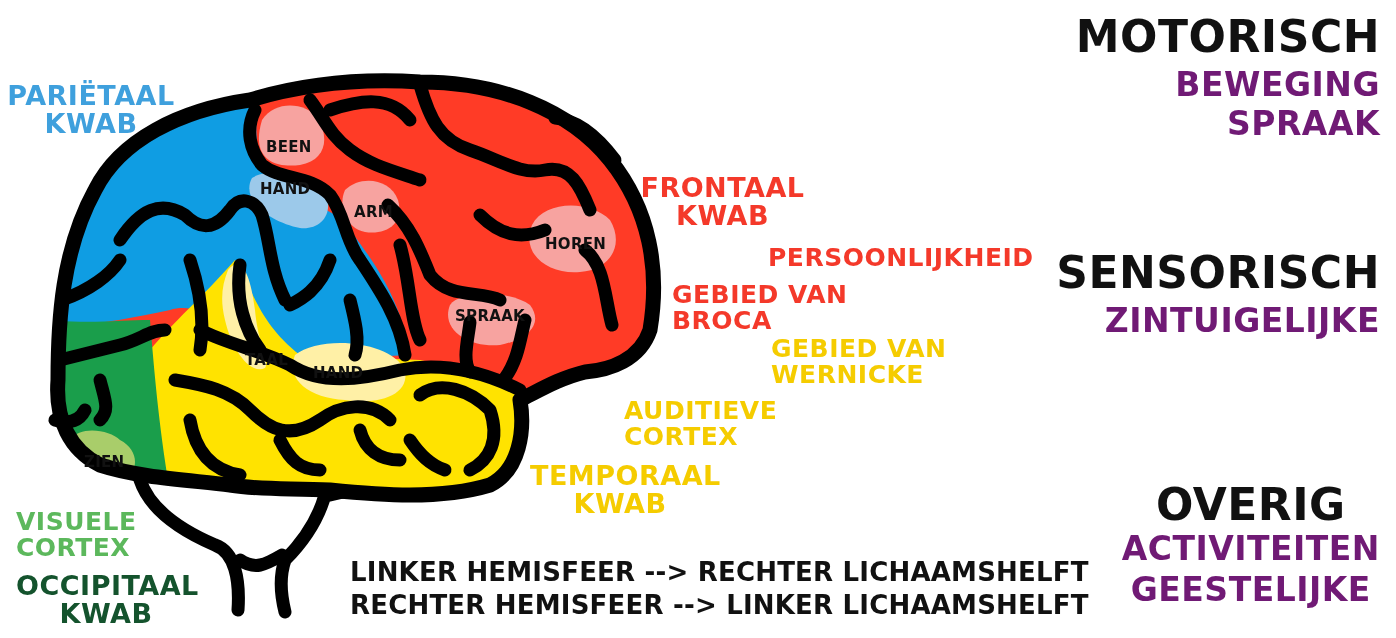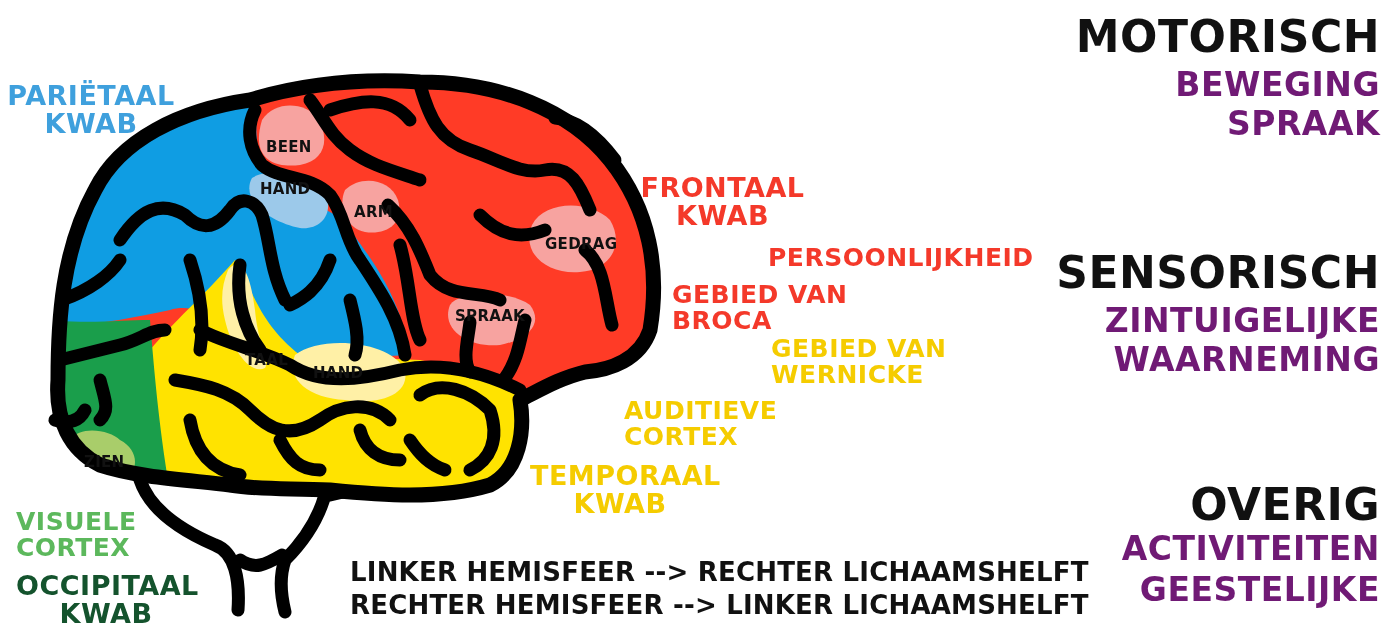--- a/index.html
+++ b/index.html
@@ -88,21 +88,21 @@
       <path d="M100,380 C105,400 110,410 100,420"></path>
       <path d="M55,420 C70,425 80,420 85,410"></path>
     </g>
 
     <path fill="none" stroke="#000" stroke-width="15" stroke-linejoin="round" d="M95,190 C120,140 180,110 250,100 C300,85 360,78 420,82 C500,82 570,110 610,160 C650,210 660,270 650,330 C640,360 610,370 585,372 C560,378 540,390 520,400 C525,430 520,470 490,485 C440,500 380,495 330,490 C290,488 260,490 230,485 C190,480 140,478 100,465 C70,450 55,420 58,380 C58,320 62,250 95,190 Z"></path>
   </svg>
 
   <div class="in-brain" style="left:266px; top:138px;">BEEN</div>
   <div class="in-brain" style="left:260px; top:180px;">HAND</div>
   <div class="in-brain" style="left:354px; top:203px;">ARM</div>
-  <div class="in-brain" style="left:545px; top:235px;">GEDRAG</div>
+  <div class="in-brain" style="left:545px; top:235px;">HOREN</div>
   <div class="in-brain" style="left:455px; top:307px;">SPRAAK</div>
   <div class="in-brain" style="left:245px; top:351px;">TAAL</div>
   <div class="in-brain" style="left:313px; top:364px;">HAND</div>
   <div class="in-brain" style="left:84px; top:453px;">ZIEN</div>
 
   <div class="lbl big-lobe center" style="left:6px; top:82px; color:#3fa0dd; width:170px;">
     <div>PARIËTAAL</div>
     <div>KWAB</div>
   </div>
 
@@ -148,22 +148,21 @@
 
   <div class="lbl right" style="right:16px; top:14px;">
     <div class="block-h">MOTORISCH</div>
     <div class="block-s" style="margin-top:8px;">BEWEGING</div>
     <div class="block-s" style="margin-top:4px;">SPRAAK</div>
   </div>
 
   <div class="lbl right" style="right:16px; top:250px;">
     <div class="block-h">SENSORISCH</div>
     <div class="block-s" style="margin-top:8px;">ZINTUIGELIJKE</div>
-    <div class="block-s" style="margin-top:4px;">WAARNEMING</div>
   </div>
 
-  <div class="lbl right" style="right:16px; top:482px;">
+  <div class="lbl right" style="right:16px; top:482px;text-align:center;">
     <div class="block-h">OVERIG</div>
     <div class="block-s" style="margin-top:4px;">ACTIVITEITEN</div>
     <div class="block-s" style="margin-top:6px;">GEESTELIJKE</div>
   </div>
 
 </div>
 
 </body></html>

